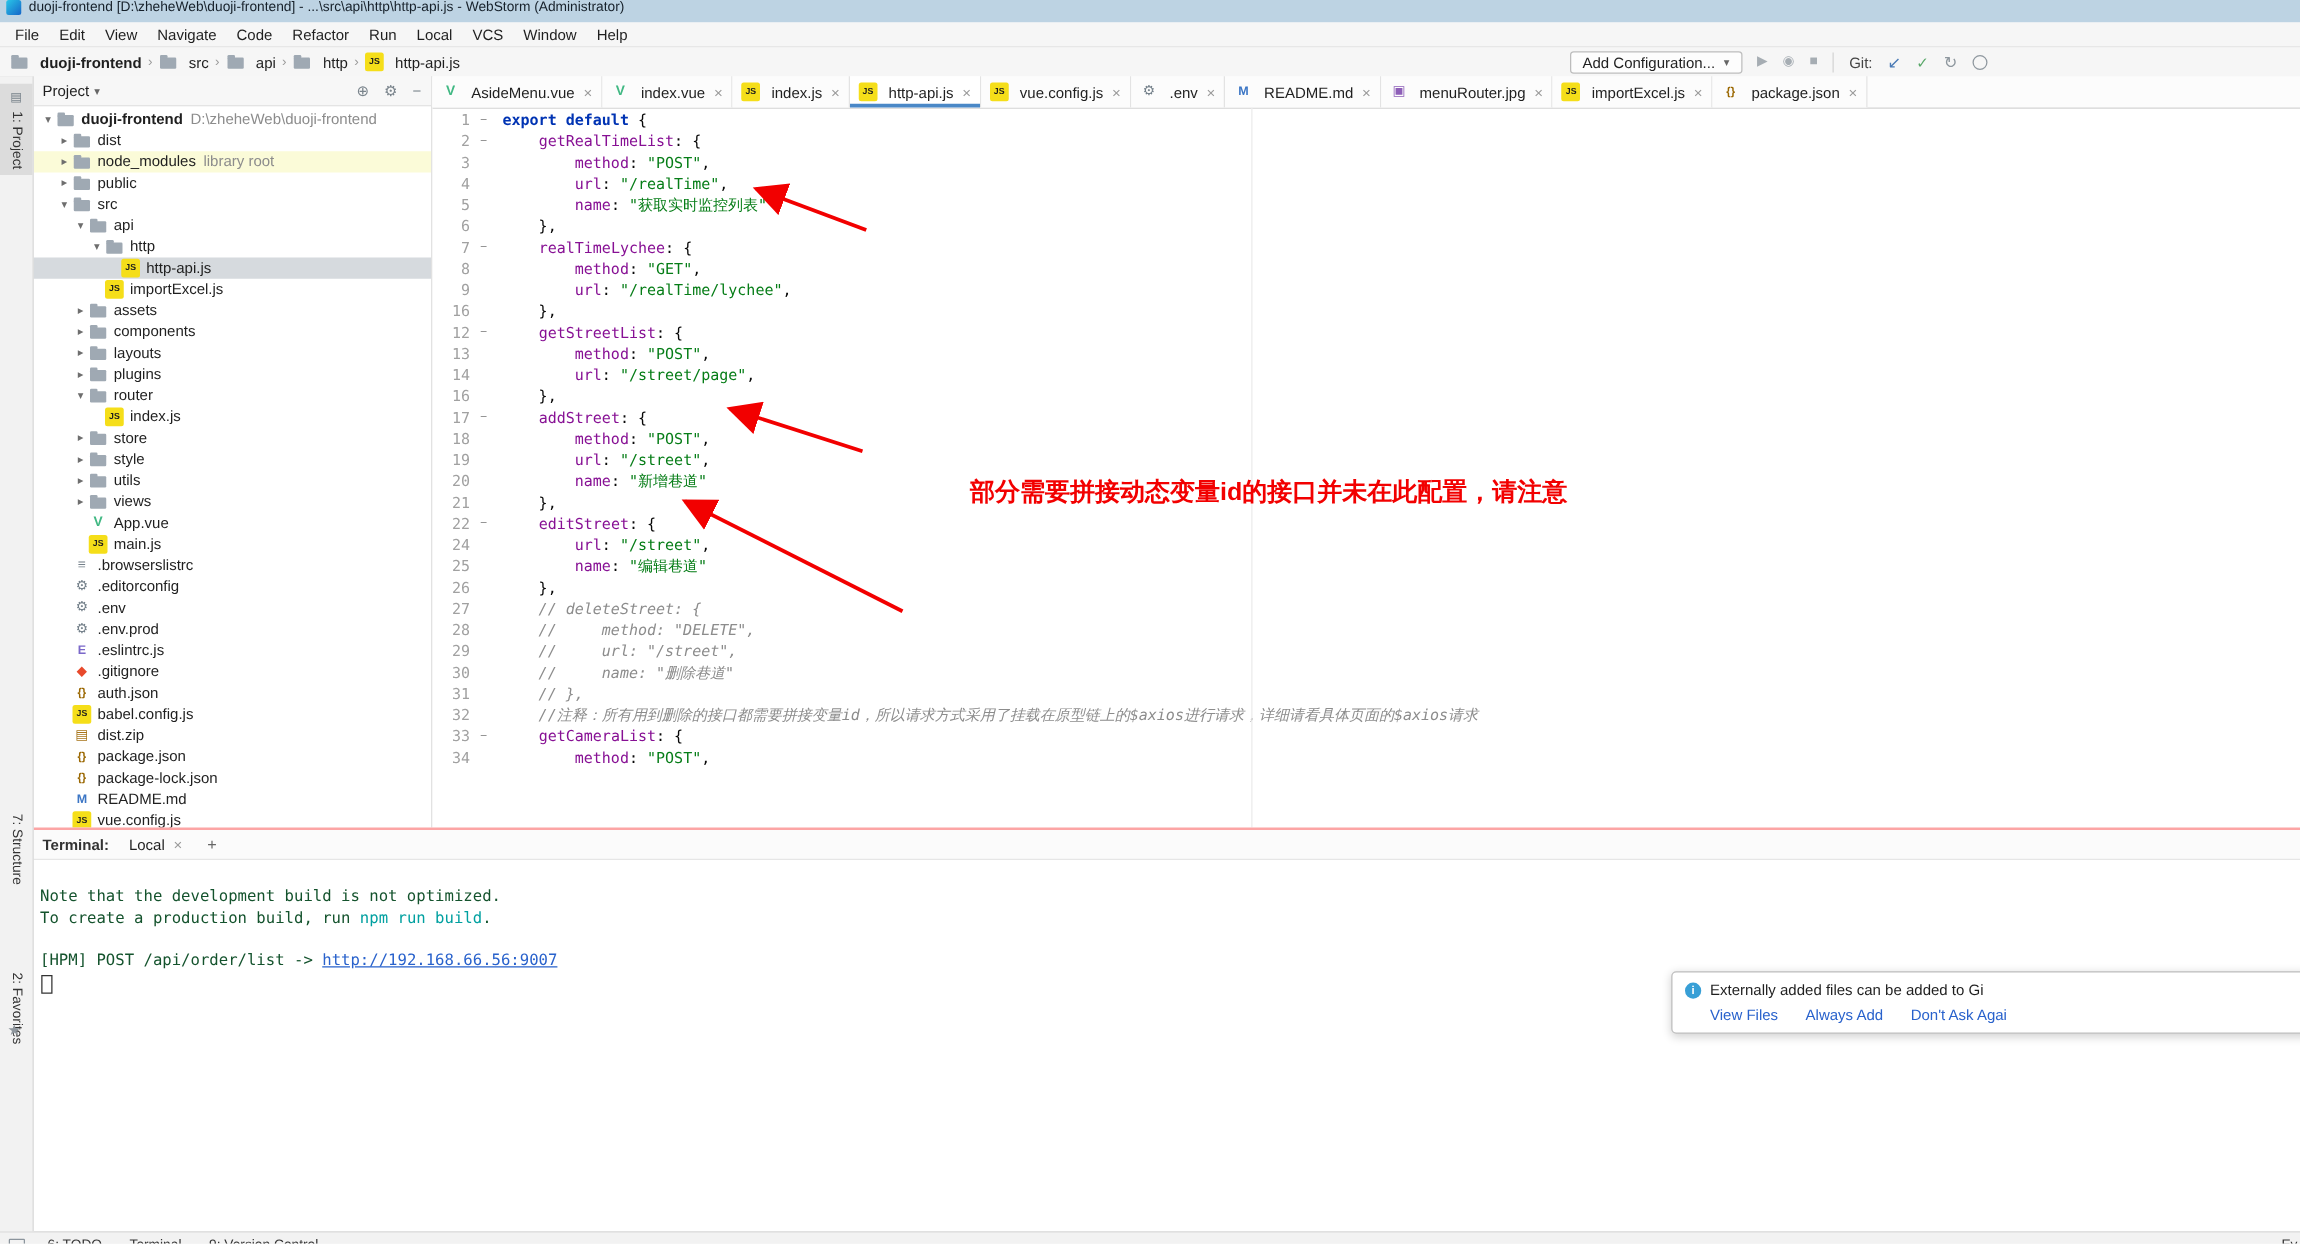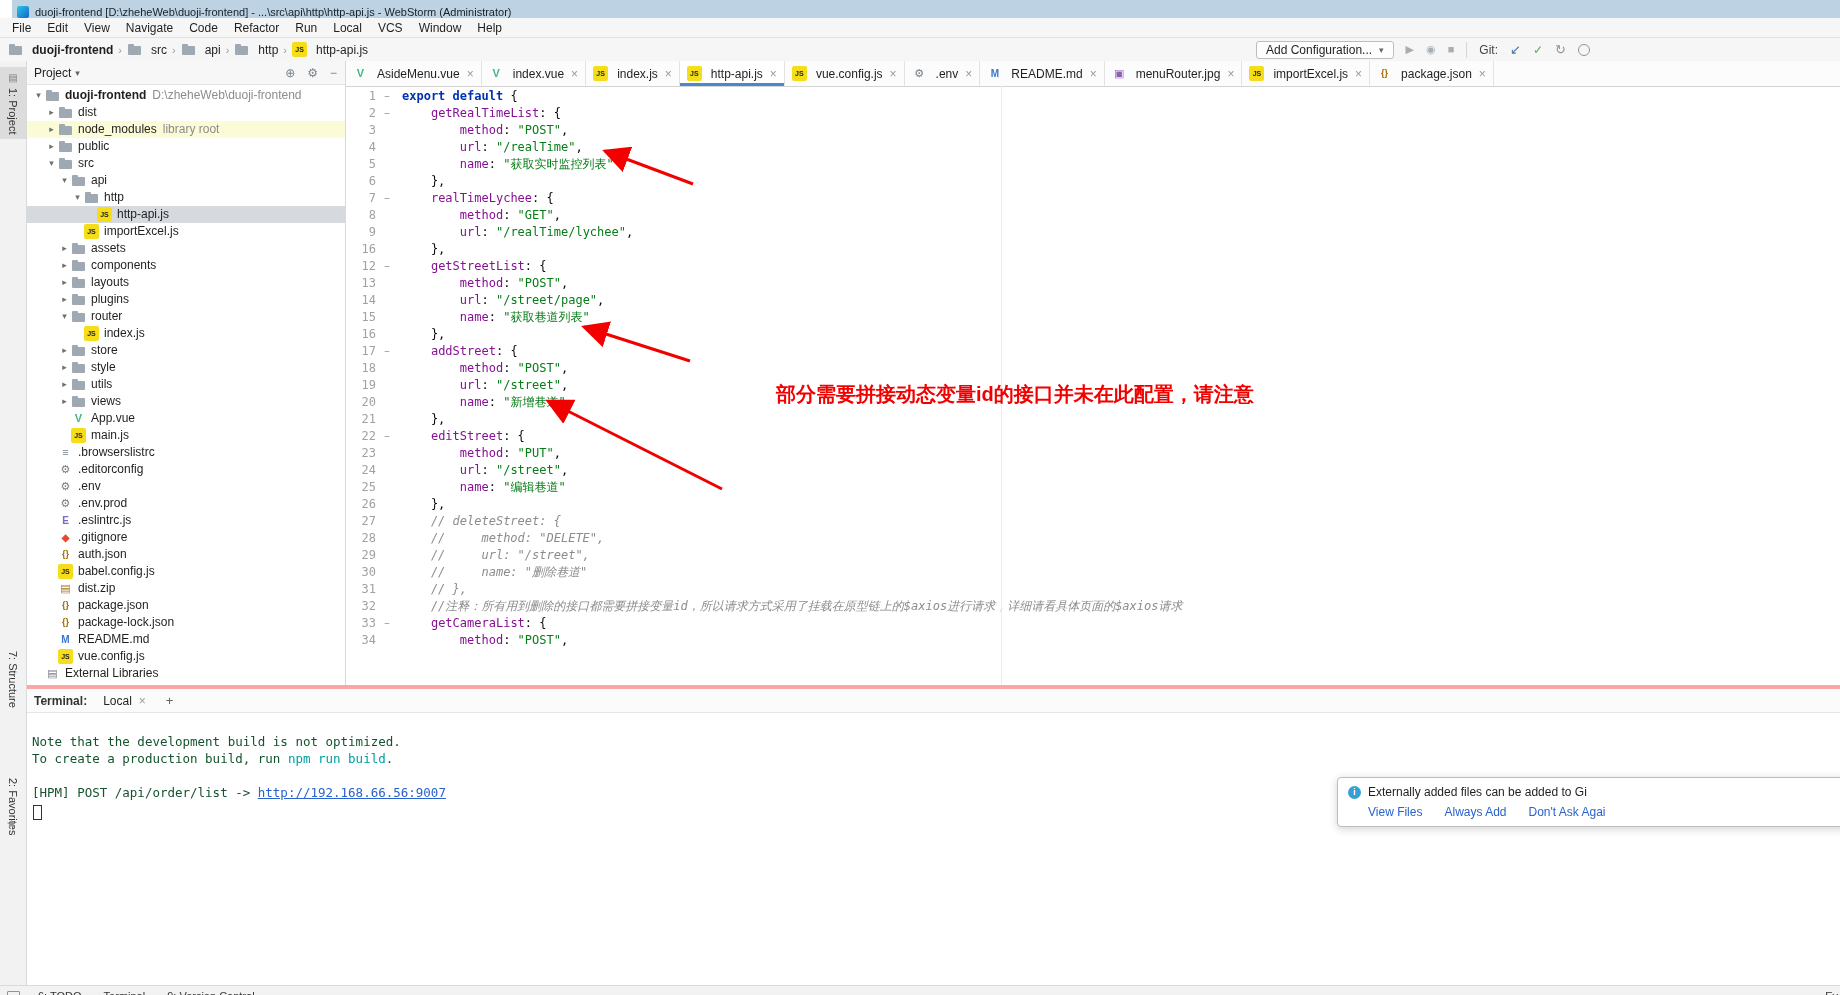--- a/index.html
+++ b/index.html
@@ -1,21 +1,21 @@
 <!DOCTYPE html>
 <html><head>
 <meta charset="utf-8">
 <style>
   html,body{margin:0;padding:0;background:#e8e8e8;}
   .window{position:relative;width:1840px;height:995px;background:#ffffff;overflow:hidden;
           font-family:"Liberation Sans",sans-serif;color:#1f1f1f;-webkit-font-smoothing:antialiased;}
 
   
-  .titlebar{position:absolute;left:12px;top:0;right:0;height:18px;background:#bdd3e3;
-            display:flex;align-items:flex-end;gap:6px;padding-left:5px;font-size:11px;color:#16202a;}
+  .titlebar{position:absolute;left:0;top:0;right:0;height:18px;background:#bdd3e3;
+            display:flex;align-items:flex-start;gap:6px;padding-left:5px;font-size:11px;color:#16202a;}
   .ws-icon{width:12px;height:12px;border-radius:2px;background:linear-gradient(135deg,#29c6e8,#1565c8);flex:none;}
 
   
   .menubar{position:absolute;left:0;top:18px;right:0;height:19px;background:#f6f6f6;
            border-bottom:1px solid #e2e2e2;display:flex;align-items:center;padding-left:4px;font-size:12px;}
   .menu-item{padding:1px 8px;cursor:default;}
 
   
   .toolbar{position:absolute;left:0;top:38px;right:0;height:23px;background:#f6f6f6;
            border-bottom:1px solid #d8d8d8;font-size:12px;}
@@ -97,21 +97,21 @@
   .tk-str{color:#067d17;}
   .tk-plain{color:#080808;}
   .tk-cmt{color:#8c8c8c;font-style:italic;}
   .annotation{position:absolute;left:430px;top:300px;font-size:20px;font-weight:600;color:#f20000;
               font-family:"Liberation Sans",sans-serif;white-space:nowrap;}
 
   
   .arrows{position:absolute;left:0;top:0;pointer-events:none;z-index:30;}
 
   
-  .terminal{position:absolute;left:26px;top:685px;right:0;height:300px;background:#fff;border-top:4px solid #fca5a5;}
+  .terminal{position:absolute;left:26px;top:662px;right:0;height:300px;background:#fff;border-top:2px solid #fca5a5;}
   .term-header{height:23px;display:flex;align-items:center;gap:10px;font-size:12px;background:#fbfbfb;
                border-bottom:1px solid #e6e6e6;padding-left:8px;}
   .term-label{font-weight:bold;color:#333;}
   .term-tab{display:flex;align-items:center;gap:4px;padding:1px 6px;}
   .term-plus{color:#666;font-size:13px;padding:0 4px;}
   .term-body{padding:20px 0 0 6px;font:12.5px/17px "DejaVu Sans Mono",monospace;color:#222;}
   .term-line{white-space:pre;min-height:17px;}
   .t-plain{color:#14532d;}
   .t-cmd{color:#00a0a0;}
   .t-link{color:#2962cc;text-decoration:underline;}
@@ -469,29 +469,27 @@
           <div class="code-line"><span class="gutter"><span class="lineno">4</span><span class="fold"></span></span><span class="code-text"><span class="tk-plain">        </span><span class="tk-prop">url</span><span class="tk-plain">: </span><span class="tk-str">"/realTime"</span><span class="tk-plain">,</span></span></div>
           <div class="code-line"><span class="gutter"><span class="lineno">5</span><span class="fold"></span></span><span class="code-text"><span class="tk-plain">        </span><span class="tk-prop">name</span><span class="tk-plain">: </span><span class="tk-str">"获取实时监控列表"</span></span></div>
           <div class="code-line"><span class="gutter"><span class="lineno">6</span><span class="fold"></span></span><span class="code-text"><span class="tk-plain">    },</span></span></div>
           <div class="code-line"><span class="gutter"><span class="lineno">7</span><span class="fold">−</span></span><span class="code-text"><span class="tk-plain">    </span><span class="tk-prop">realTimeLychee</span><span class="tk-plain">: {</span></span></div>
           <div class="code-line"><span class="gutter"><span class="lineno">8</span><span class="fold"></span></span><span class="code-text"><span class="tk-plain">        </span><span class="tk-prop">method</span><span class="tk-plain">: </span><span class="tk-str">"GET"</span><span class="tk-plain">,</span></span></div>
           <div class="code-line"><span class="gutter"><span class="lineno">9</span><span class="fold"></span></span><span class="code-text"><span class="tk-plain">        </span><span class="tk-prop">url</span><span class="tk-plain">: </span><span class="tk-str">"/realTime/lychee"</span><span class="tk-plain">,</span></span></div>
           <div class="code-line"><span class="gutter"><span class="lineno">16</span><span class="fold"></span></span><span class="code-text"><span class="tk-plain">    },</span></span></div>
           <div class="code-line"><span class="gutter"><span class="lineno">12</span><span class="fold">−</span></span><span class="code-text"><span class="tk-plain">    </span><span class="tk-prop">getStreetList</span><span class="tk-plain">: {</span></span></div>
           <div class="code-line"><span class="gutter"><span class="lineno">13</span><span class="fold"></span></span><span class="code-text"><span class="tk-plain">        </span><span class="tk-prop">method</span><span class="tk-plain">: </span><span class="tk-str">"POST"</span><span class="tk-plain">,</span></span></div>
           <div class="code-line"><span class="gutter"><span class="lineno">14</span><span class="fold"></span></span><span class="code-text"><span class="tk-plain">        </span><span class="tk-prop">url</span><span class="tk-plain">: </span><span class="tk-str">"/street/page"</span><span class="tk-plain">,</span></span></div>
-          <div class="code-line"><span class="gutter"><span class="lineno">15</span><span class="fold"></span></span><span class="code-text"><span class="tk-plain">        </span><span class="tk-prop">name</span><span class="tk-plain">: </span><span class="tk-str">"获取巷道列表"</span></span></div>
           <div class="code-line"><span class="gutter"><span class="lineno">16</span><span class="fold"></span></span><span class="code-text"><span class="tk-plain">    },</span></span></div>
           <div class="code-line"><span class="gutter"><span class="lineno">17</span><span class="fold">−</span></span><span class="code-text"><span class="tk-plain">    </span><span class="tk-prop">addStreet</span><span class="tk-plain">: {</span></span></div>
           <div class="code-line"><span class="gutter"><span class="lineno">18</span><span class="fold"></span></span><span class="code-text"><span class="tk-plain">        </span><span class="tk-prop">method</span><span class="tk-plain">: </span><span class="tk-str">"POST"</span><span class="tk-plain">,</span></span></div>
           <div class="code-line"><span class="gutter"><span class="lineno">19</span><span class="fold"></span></span><span class="code-text"><span class="tk-plain">        </span><span class="tk-prop">url</span><span class="tk-plain">: </span><span class="tk-str">"/street"</span><span class="tk-plain">,</span></span></div>
           <div class="code-line"><span class="gutter"><span class="lineno">20</span><span class="fold"></span></span><span class="code-text"><span class="tk-plain">        </span><span class="tk-prop">name</span><span class="tk-plain">: </span><span class="tk-str">"新增巷道"</span></span></div>
           <div class="code-line"><span class="gutter"><span class="lineno">21</span><span class="fold"></span></span><span class="code-text"><span class="tk-plain">    },</span></span></div>
           <div class="code-line"><span class="gutter"><span class="lineno">22</span><span class="fold">−</span></span><span class="code-text"><span class="tk-plain">    </span><span class="tk-prop">editStreet</span><span class="tk-plain">: {</span></span></div>
-          <div class="code-line"><span class="gutter"><span class="lineno">23</span><span class="fold"></span></span><span class="code-text"><span class="tk-plain">        </span><span class="tk-prop">method</span><span class="tk-plain">: </span><span class="tk-str">"PUT"</span><span class="tk-plain">,</span></span></div>
           <div class="code-line"><span class="gutter"><span class="lineno">24</span><span class="fold"></span></span><span class="code-text"><span class="tk-plain">        </span><span class="tk-prop">url</span><span class="tk-plain">: </span><span class="tk-str">"/street"</span><span class="tk-plain">,</span></span></div>
           <div class="code-line"><span class="gutter"><span class="lineno">25</span><span class="fold"></span></span><span class="code-text"><span class="tk-plain">        </span><span class="tk-prop">name</span><span class="tk-plain">: </span><span class="tk-str">"编辑巷道"</span></span></div>
           <div class="code-line"><span class="gutter"><span class="lineno">26</span><span class="fold"></span></span><span class="code-text"><span class="tk-plain">    },</span></span></div>
           <div class="code-line"><span class="gutter"><span class="lineno">27</span><span class="fold"></span></span><span class="code-text"><span class="tk-cmt">    // deleteStreet: {</span></span></div>
           <div class="code-line"><span class="gutter"><span class="lineno">28</span><span class="fold"></span></span><span class="code-text"><span class="tk-cmt">    //     method: "DELETE",</span></span></div>
           <div class="code-line"><span class="gutter"><span class="lineno">29</span><span class="fold"></span></span><span class="code-text"><span class="tk-cmt">    //     url: "/street",</span></span></div>
           <div class="code-line"><span class="gutter"><span class="lineno">30</span><span class="fold"></span></span><span class="code-text"><span class="tk-cmt">    //     name: "删除巷道"</span></span></div>
           <div class="code-line"><span class="gutter"><span class="lineno">31</span><span class="fold"></span></span><span class="code-text"><span class="tk-cmt">    // },</span></span></div>
           <div class="code-line"><span class="gutter"><span class="lineno">32</span><span class="fold"></span></span><span class="code-text"><span class="tk-cmt">    //注释：所有用到删除的接口都需要拼接变量id，所以请求方式采用了挂载在原型链上的$axios进行请求，详细请看具体页面的$axios请求</span></span></div>
           <div class="code-line"><span class="gutter"><span class="lineno">33</span><span class="fold">−</span></span><span class="code-text"><span class="tk-plain">    </span><span class="tk-prop">getCameraList</span><span class="tk-plain">: {</span></span></div>

